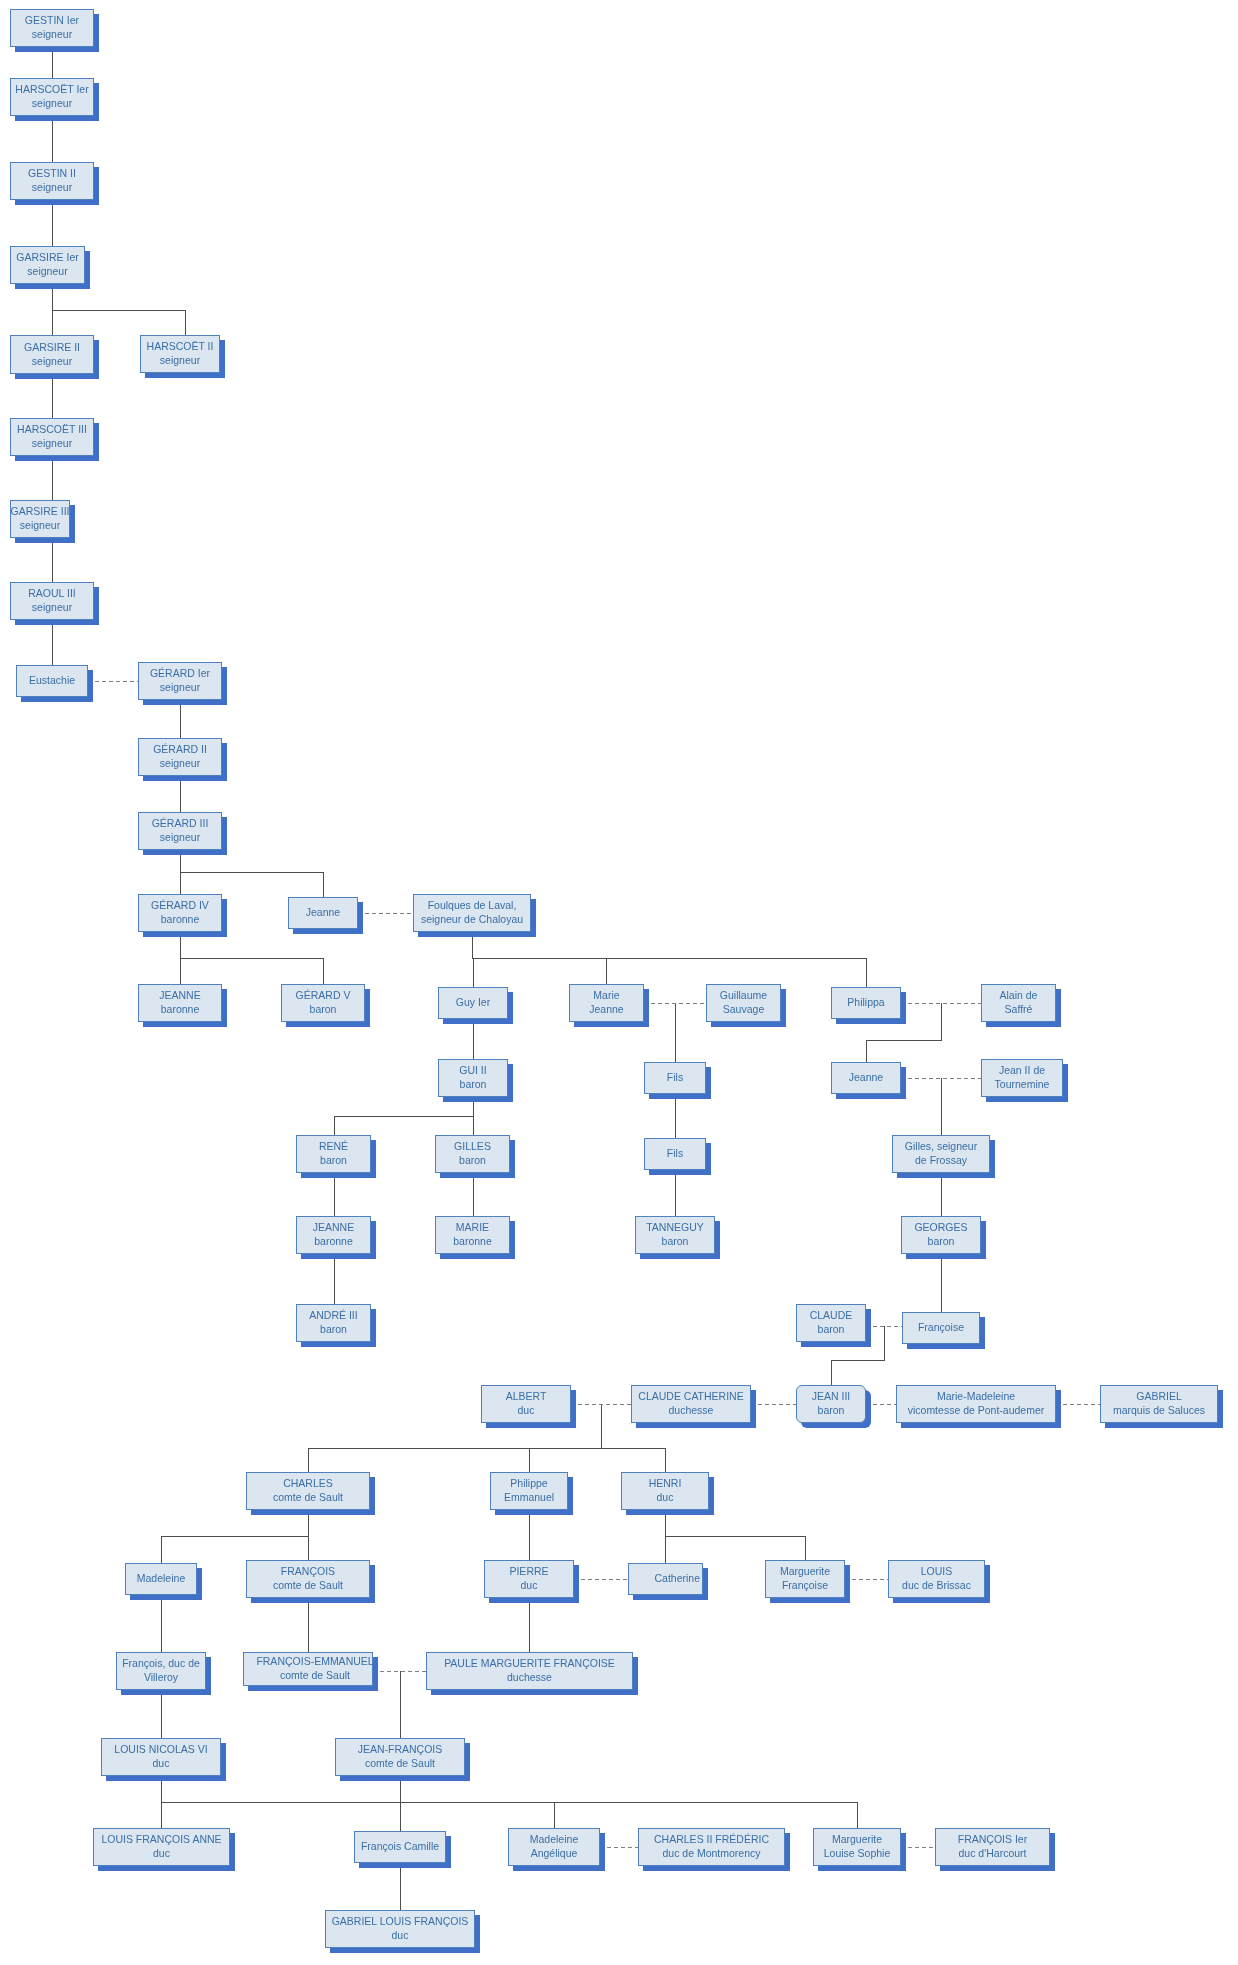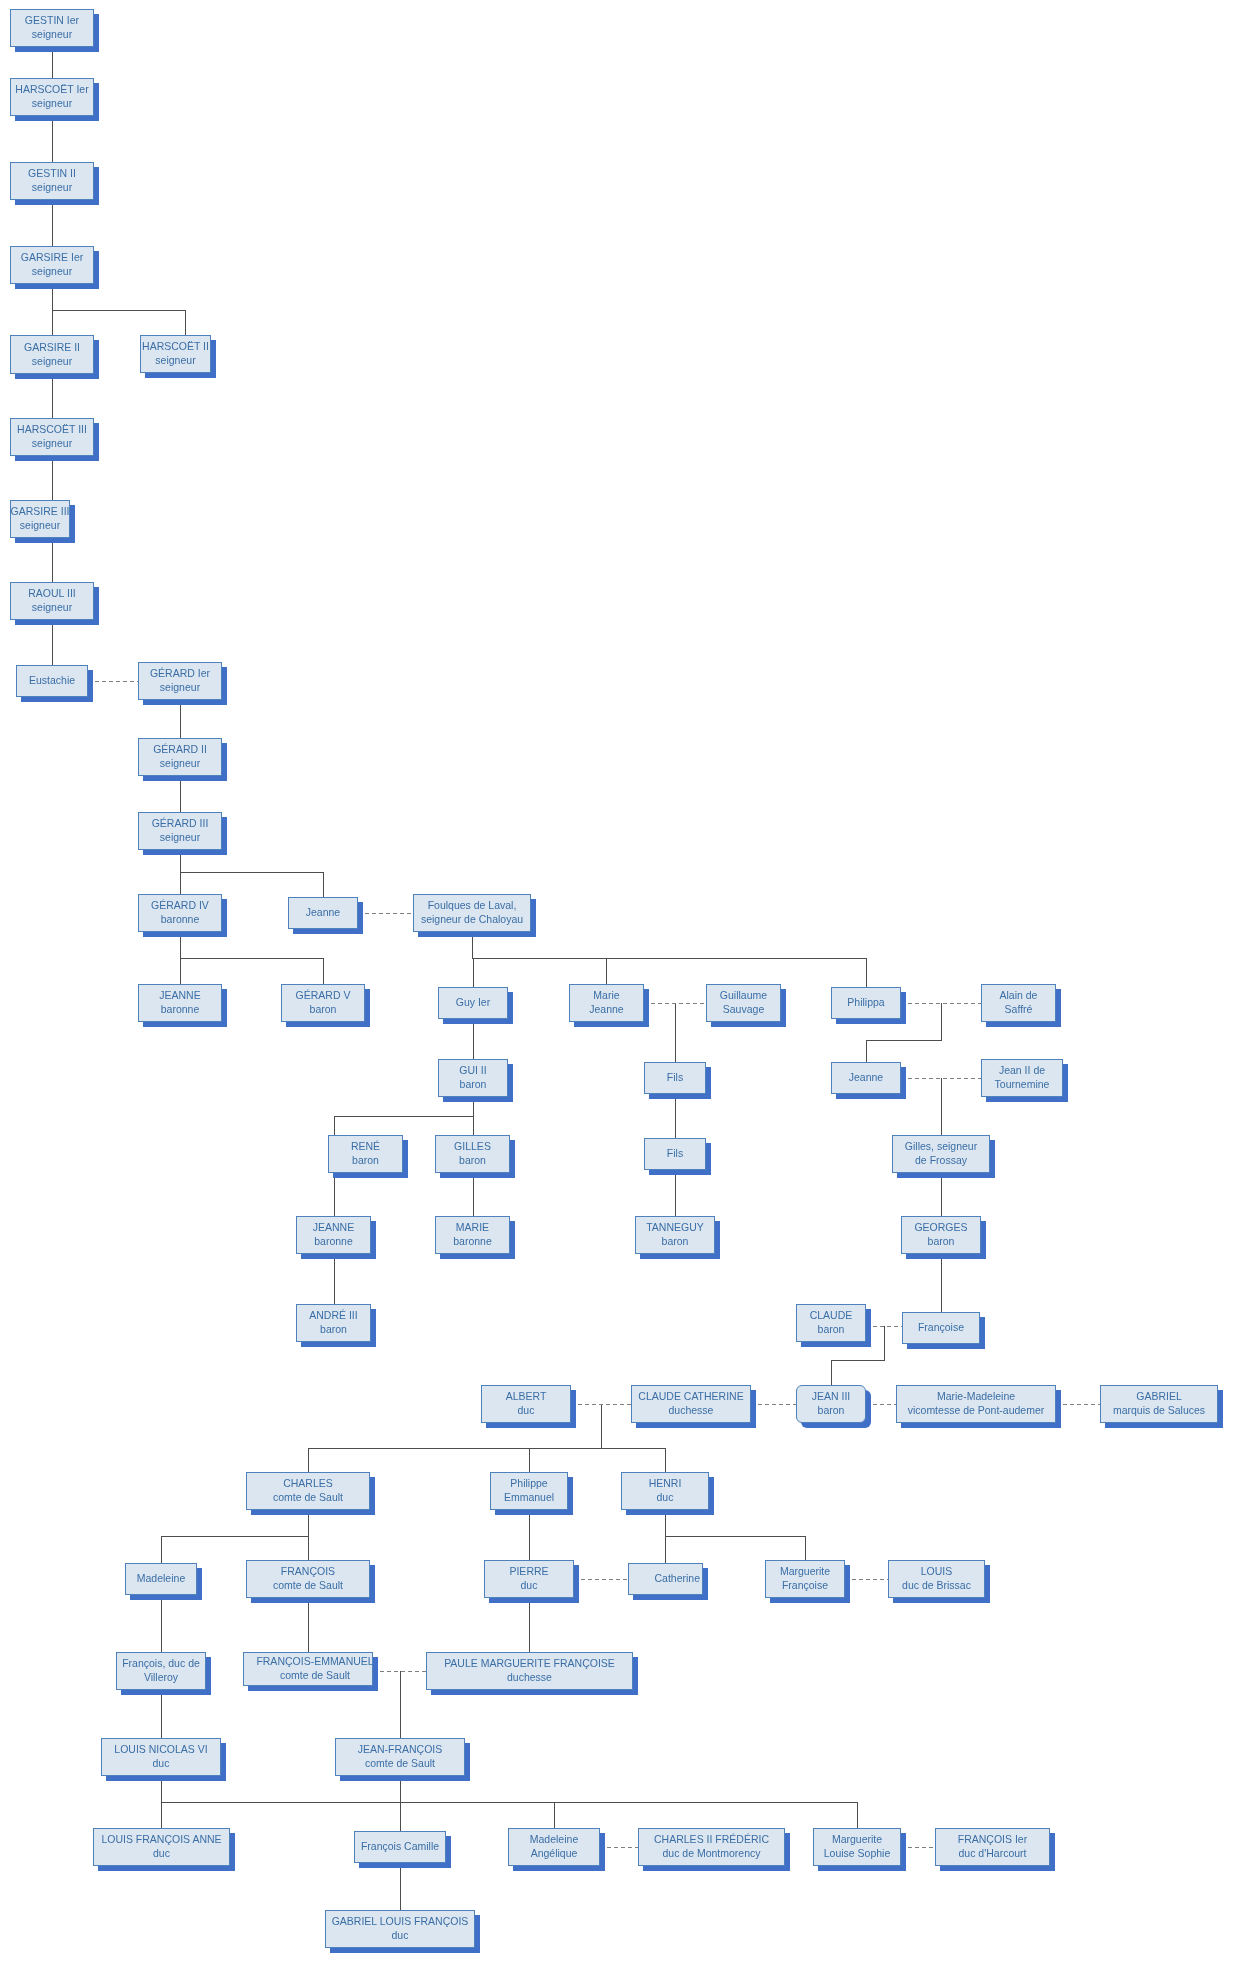--- a/index.html
+++ b/index.html
@@ -138,29 +138,29 @@
       <div class="node-line">seigneur</div>
     </div>
     <div class="node" style="left: 10px; top: 78px; width: 84px; height: 38px;">
       <div class="node-line">HARSCOËT Ier</div>
       <div class="node-line">seigneur</div>
     </div>
     <div class="node" style="left: 10px; top: 162px; width: 84px; height: 38px;">
       <div class="node-line">GESTIN II</div>
       <div class="node-line">seigneur</div>
     </div>
-    <div class="node" style="left: 10px; top: 246px; width: 84px; height: 38px;">
+    <div class="node" style="left: 10px; top: 246px; width: 75px; height: 38px;">
       <div class="node-line">GARSIRE Ier</div>
       <div class="node-line">seigneur</div>
     </div>
     <div class="node" style="left: 10px; top: 335px; width: 84px; height: 39px;">
       <div class="node-line">GARSIRE II</div>
       <div class="node-line">seigneur</div>
     </div>
-    <div class="node" style="left: 140px; top: 335px; width: 71px; height: 38px;">
+    <div class="node" style="left: 140px; top: 335px; width: 80px; height: 38px;">
       <div class="node-line">HARSCOËT II</div>
       <div class="node-line">seigneur</div>
     </div>
     <div class="node" style="left: 10px; top: 418px; width: 84px; height: 38px;">
       <div class="node-line">HARSCOËT III</div>
       <div class="node-line">seigneur</div>
     </div>
     <div class="node" style="left: 10px; top: 500px; width: 60px; height: 38px;">
       <div class="node-line">GARSIRE III</div>
       <div class="node-line">seigneur</div>
@@ -228,21 +228,21 @@
     <div class="node" style="left: 644px; top: 1062px; width: 62px; height: 32px;">
       <div class="node-line">Fils</div>
     </div>
     <div class="node" style="left: 831px; top: 1062px; width: 70px; height: 32px;">
       <div class="node-line">Jeanne</div>
     </div>
     <div class="node" style="left: 981px; top: 1059px; width: 82px; height: 38px;">
       <div class="node-line">Jean II de</div>
       <div class="node-line">Tournemine</div>
     </div>
-    <div class="node" style="left: 296px; top: 1135px; width: 75px; height: 38px; margin-left: 32px;">
+    <div class="node" style="left: 296px; top: 1135px; width: 75px; height: 38px;">
       <div class="node-line">RENÉ</div>
       <div class="node-line">baron</div>
     </div>
     <div class="node" style="left: 435px; top: 1135px; width: 75px; height: 38px;">
       <div class="node-line">GILLES</div>
       <div class="node-line">baron</div>
     </div>
     <div class="node" style="left: 644px; top: 1138px; width: 62px; height: 32px;">
       <div class="node-line">Fils</div>
     </div>

